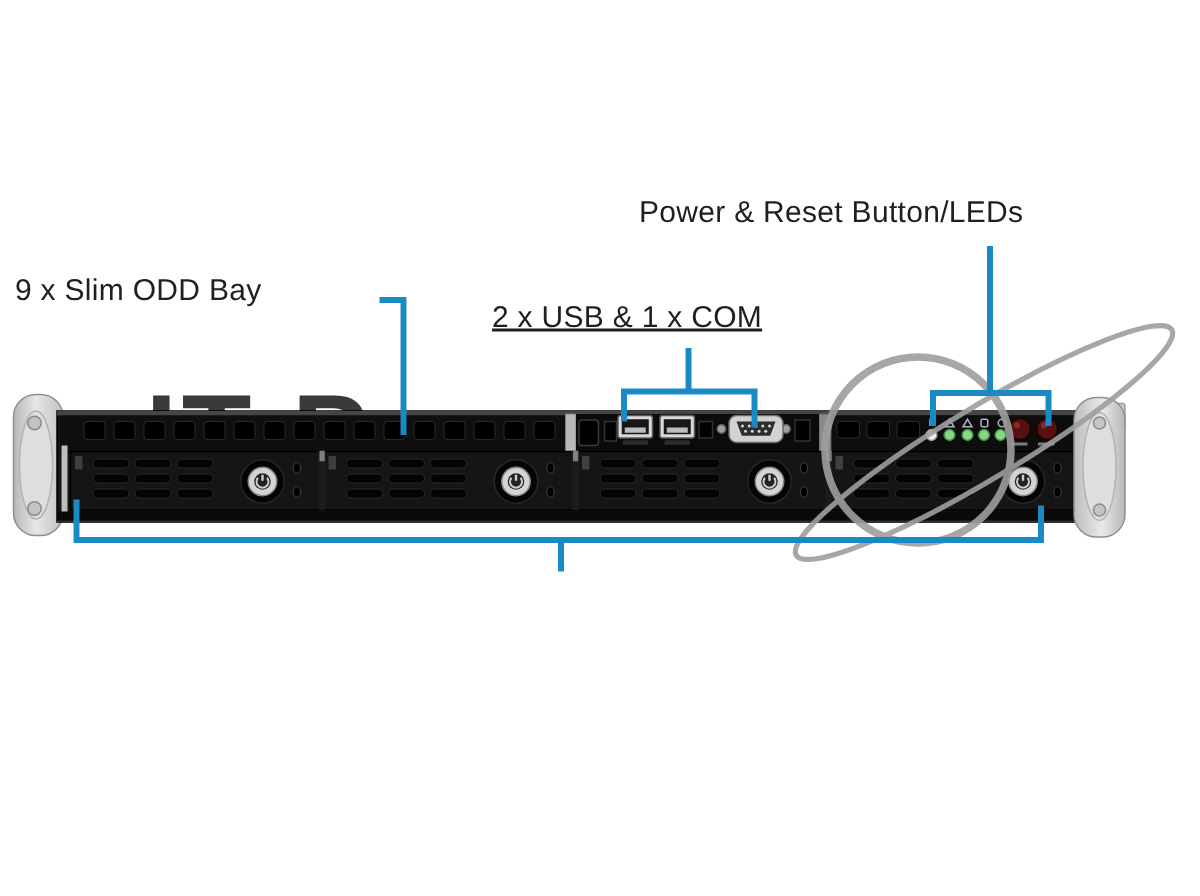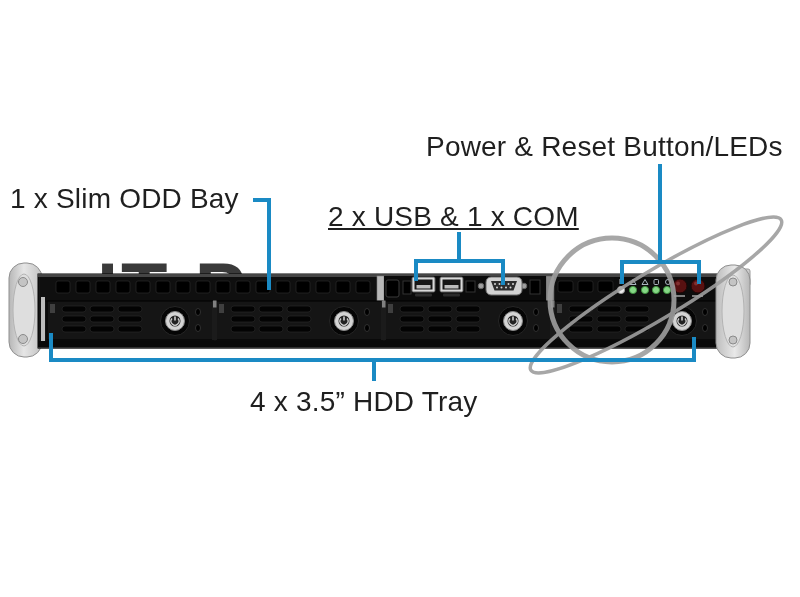--- a/index.html
+++ b/index.html
@@ -1,19 +1,19 @@
 <!DOCTYPE html>
 <html><head>
 <meta charset="utf-8">
 <style>
   html,body{margin:0;padding:0;background:#fff;}
   .stage{position:relative;width:800px;height:597px;background:#ffffff;overflow:hidden;
          font-family:"Liberation Sans",sans-serif;}
   .stage svg{position:absolute;left:0;top:0;}
-  .callout{position:absolute;font-size:28px;line-height:1.05;color:#1f1f1f;
+  .callout{position:absolute;font-size:20px;line-height:1.05;color:#1f1f1f;
            white-space:nowrap;letter-spacing:0.2px;}
 </style>
 </head>
 <body>
 
 <div class="stage">
 
   <svg width="800" height="597" viewBox="0 0 800 597">
     <defs>
       <linearGradient id="earGrad" x1="0" y1="0" x2="1" y2="0">
@@ -186,17 +186,16 @@
     </g>
 
     <g fill="none" stroke-width="4" stroke="#1a8ac4">
       <path d="M253,200 H269 V290"></path>
       <path d="M459,232 V261 M416,281 V261 H503 V285"></path>
       <path d="M660,164 V262 M622,284 V262 H699 V284"></path>
       <path d="M51,333 V360 H694 V337 M374,360 V381"></path>
     </g>
   </svg>
 
-  <div class="callout" style="left:10px;top:184px;">1 x Slim ODD Bay</div>
+  <div class="callout" style="left:10px;top:184px;">9 x Slim ODD Bay</div>
   <div class="callout" style="left:328px;top:202px;text-decoration:underline;">2 x USB &amp; 1 x COM</div>
   <div class="callout" style="left:426px;top:132px;">Power &amp; Reset Button/LEDs</div>
-  <div class="callout" style="left:250px;top:387px;">4 x 3.5” HDD Tray</div>
 </div>
 
 </body></html>

